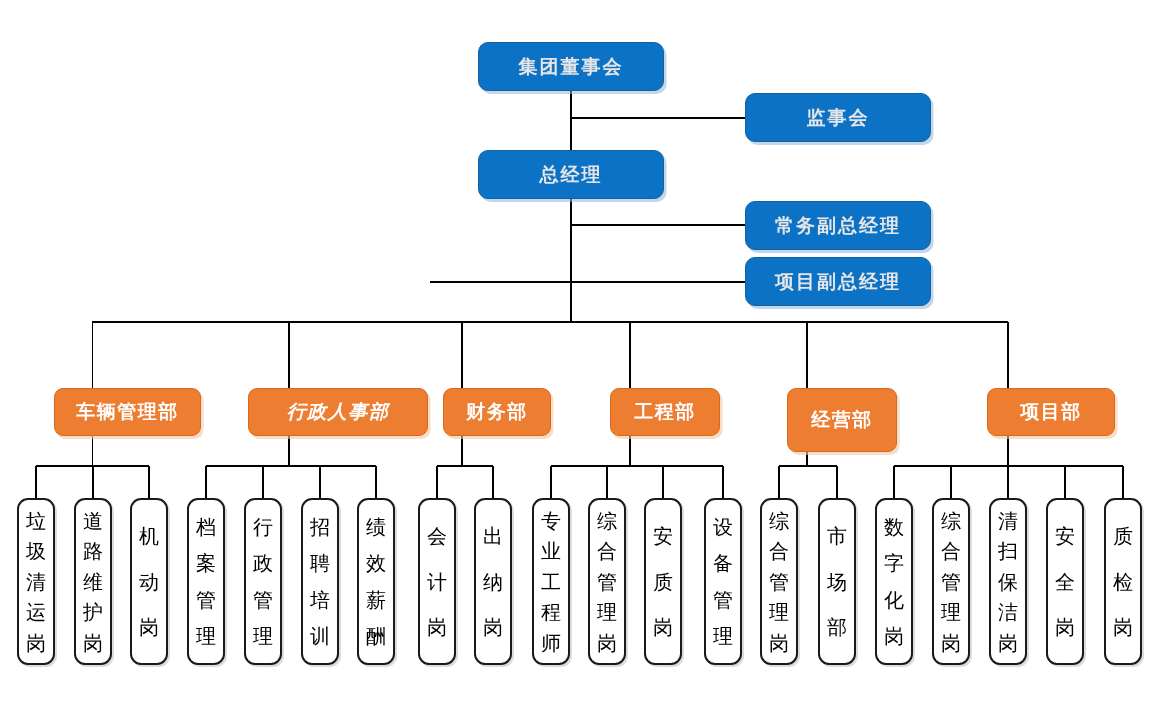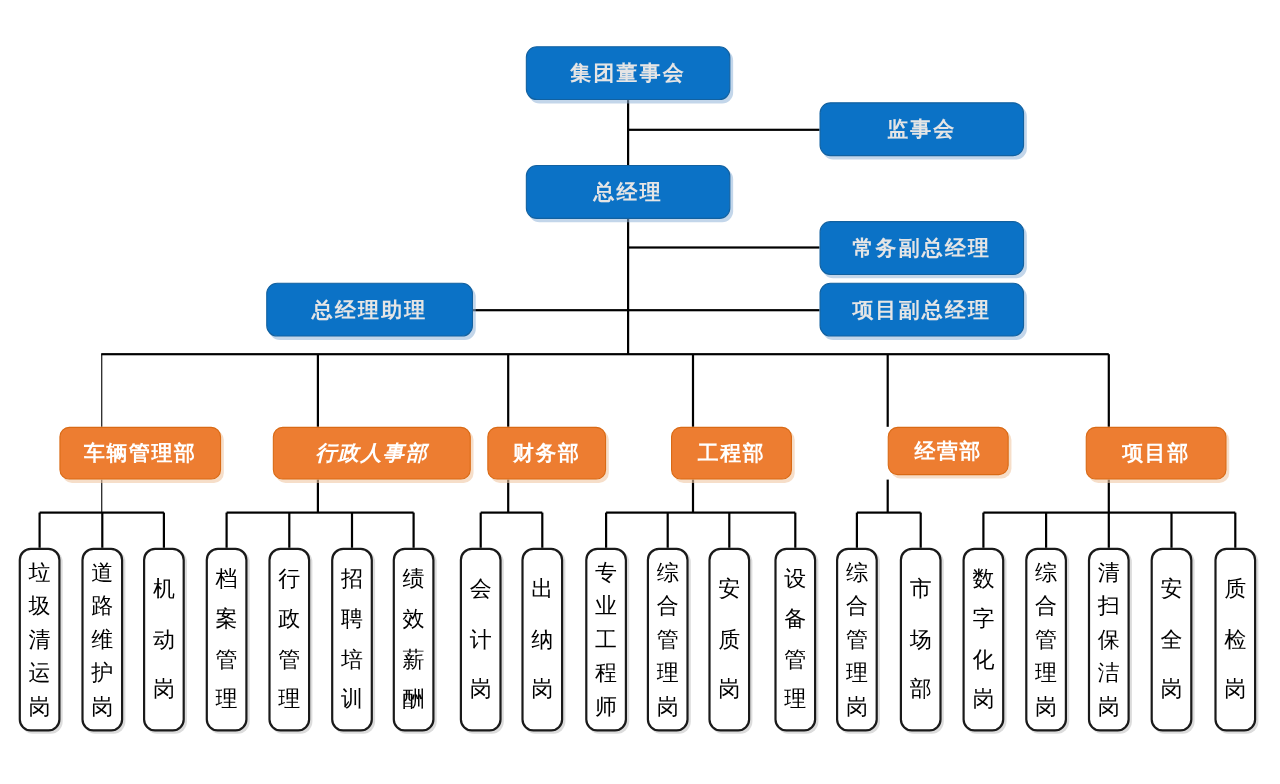--- a/index.html
+++ b/index.html
@@ -57,21 +57,21 @@
   .b-assistant{left:242px;top:257px;width:188px;height:49px;}
   .b-deputy-project{left:745px;top:257px;width:186px;height:49px;}
 
   .dept{background:#ED7D31;border:1.5px solid #D96A15;border-radius:9px;
     color:#fff;font-weight:bold;font-size:19px;letter-spacing:1.5px;
     box-shadow:2.5px 3px 0 rgba(240,200,165,0.6);margin-left:35px;}
   .d1{left:19px;top:388px;width:147px;height:48px;}
   .d2{left:213px;top:388px;width:180px;height:48px;font-style:italic;}
   .d3{left:408px;top:388px;width:108px;height:48px;}
   .d4{left:575px;top:388px;width:110px;height:48px;}
-  .d5{left:772px;top:388px;width:110px;height:44px;}
+  .d5{left:752px;top:388px;width:110px;height:64px;}
   .d6{left:952px;top:388px;width:128px;height:48px;}
 
   .pos{position:absolute;top:498px;width:38px;height:167px;background:#fff;
     border:2px solid #1A1A1A;border-radius:11px;box-sizing:border-box;
     box-shadow:2px 2px 0 rgba(185,185,185,0.5);}
   .vtext{width:100%;height:100%;display:flex;flex-direction:column;
     justify-content:space-evenly;align-items:center;font-size:20px;color:#000;line-height:1;}
   .p1{left:17px;}.p2{left:74px;}.p3{left:130px;}.p4{left:187px;}.p5{left:244px;}
   .p6{left:301px;}.p7{left:357px;}.p8{left:418px;}.p9{left:474px;}.p10{left:532px;}
   .p11{left:588px;}.p12{left:644px;}.p13{left:704px;}.p14{left:760px;}.p15{left:818px;}
@@ -132,23 +132,20 @@
   </div>
   <div class="node blue b-supervisory">
     <span>监事会</span>
   </div>
   <div class="node blue b-gm">
     <span>总经理</span>
   </div>
   <div class="node blue b-deputy-exec">
     <span>常务副总经理</span>
   </div>
-  <div class="node blue b-assistant">
-    <span>总经理助理</span>
-  </div>
   <div class="node blue b-deputy-project">
     <span>项目副总经理</span>
   </div>
 
   <div class="node dept d1">
     <span>车辆管理部</span>
   </div>
   <div class="node dept d2">
     <span>行政人事部</span>
   </div>

